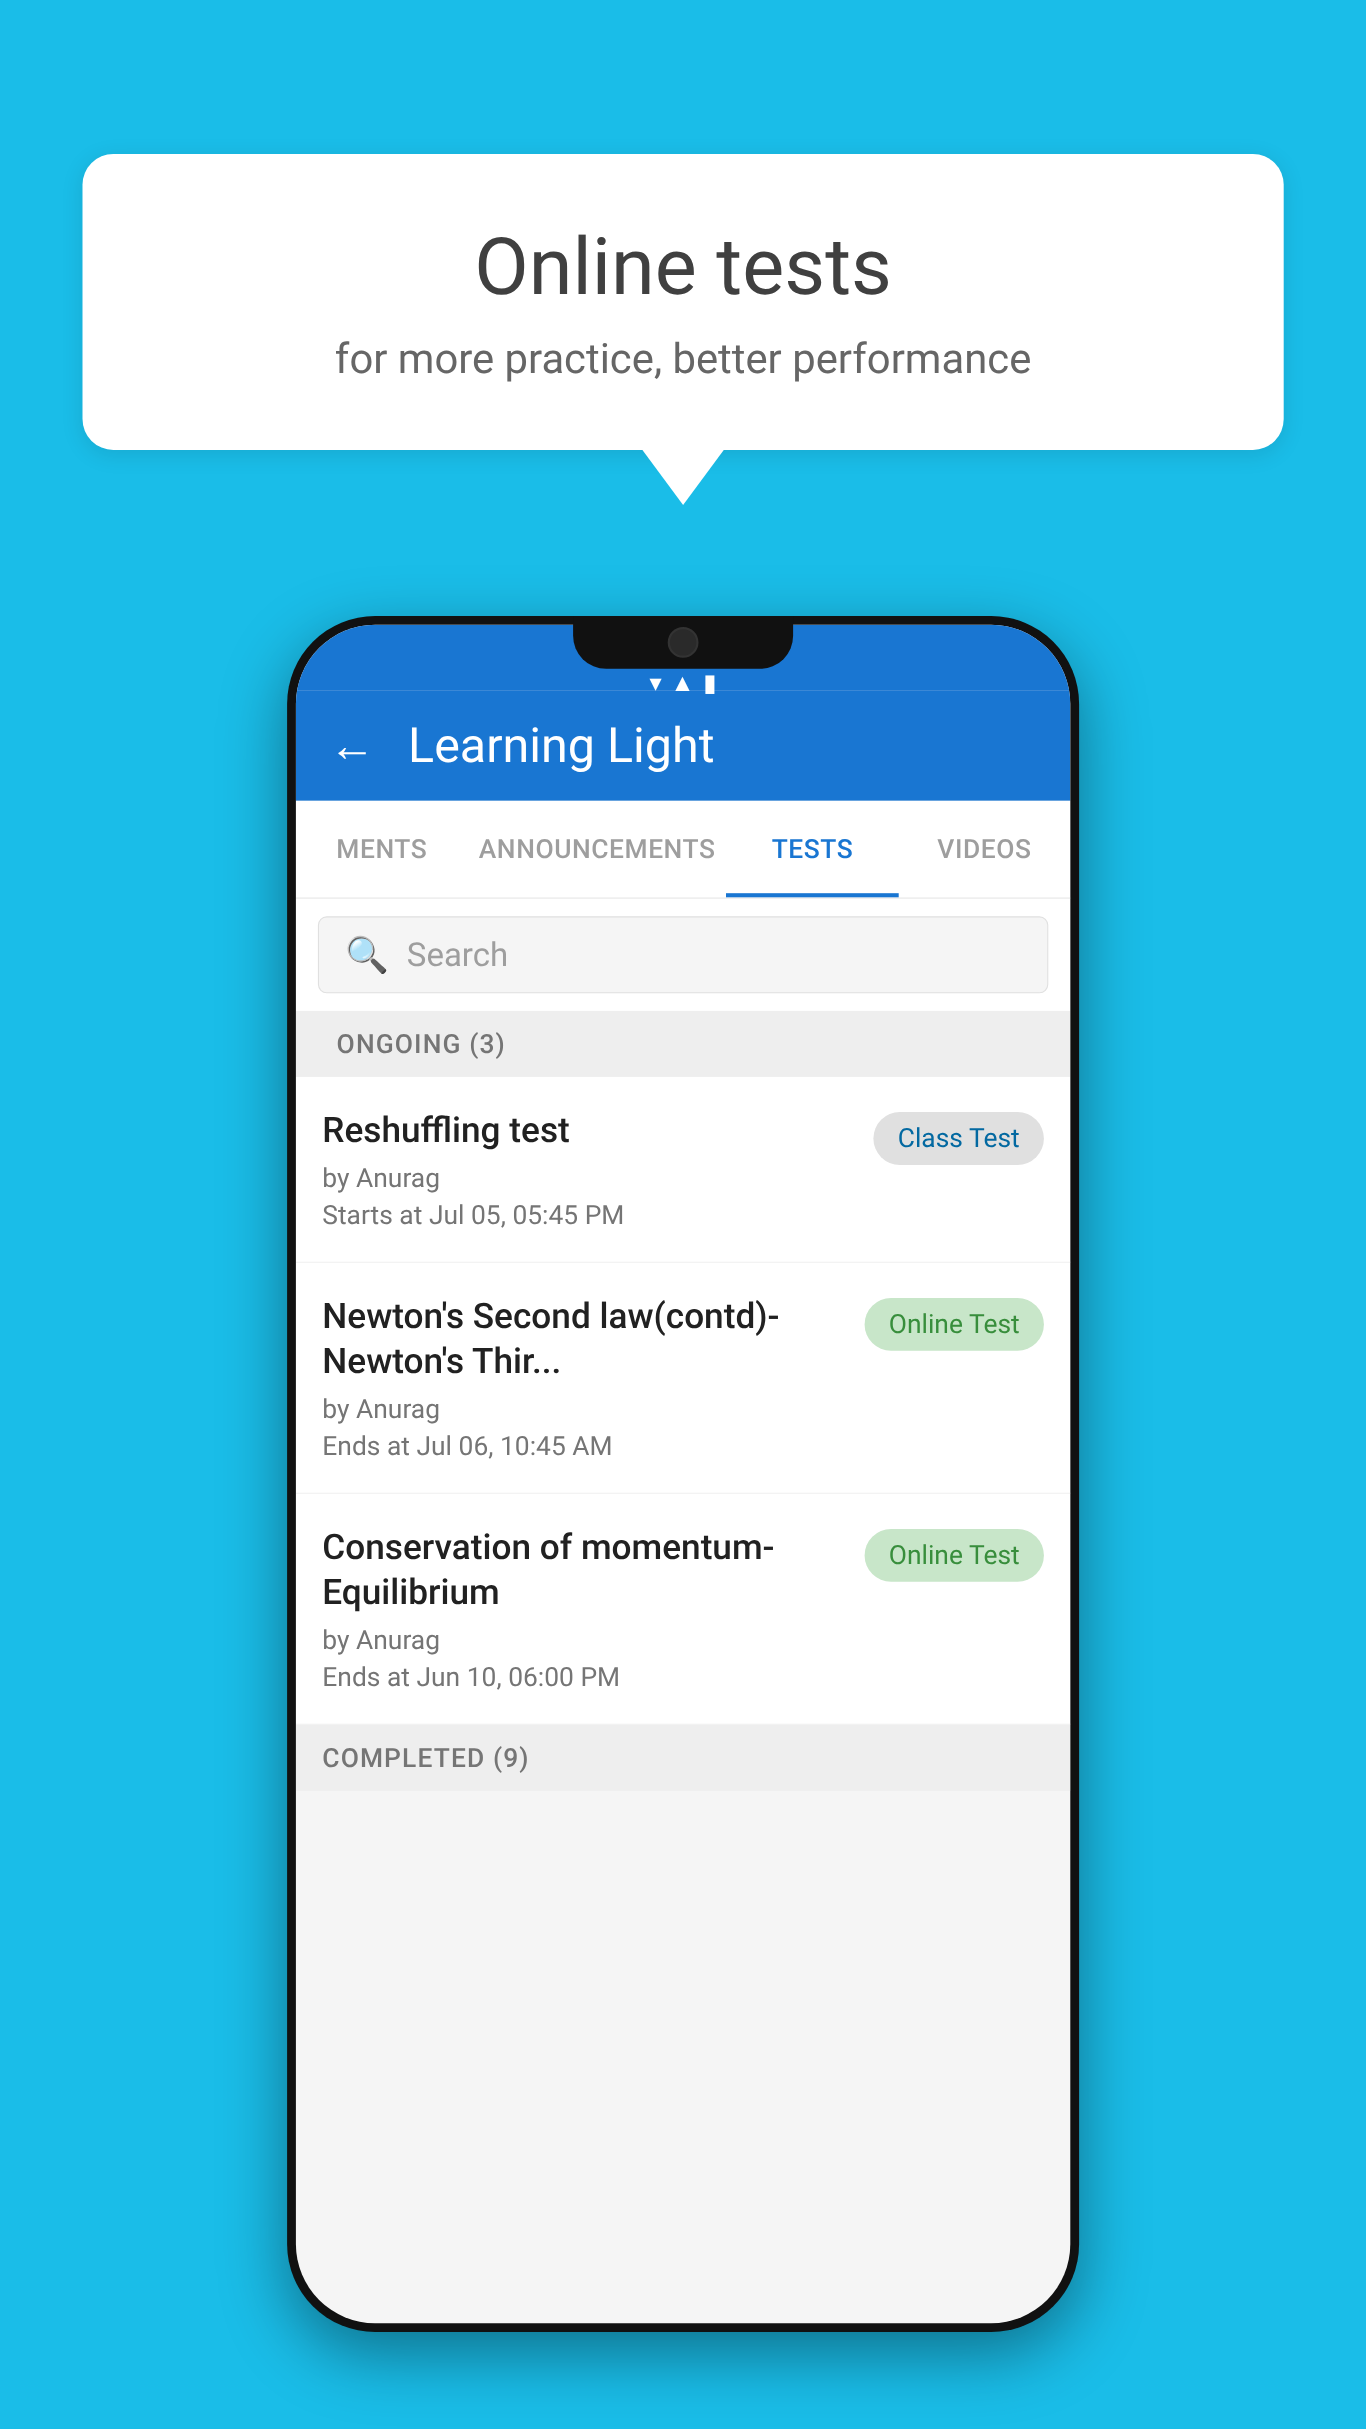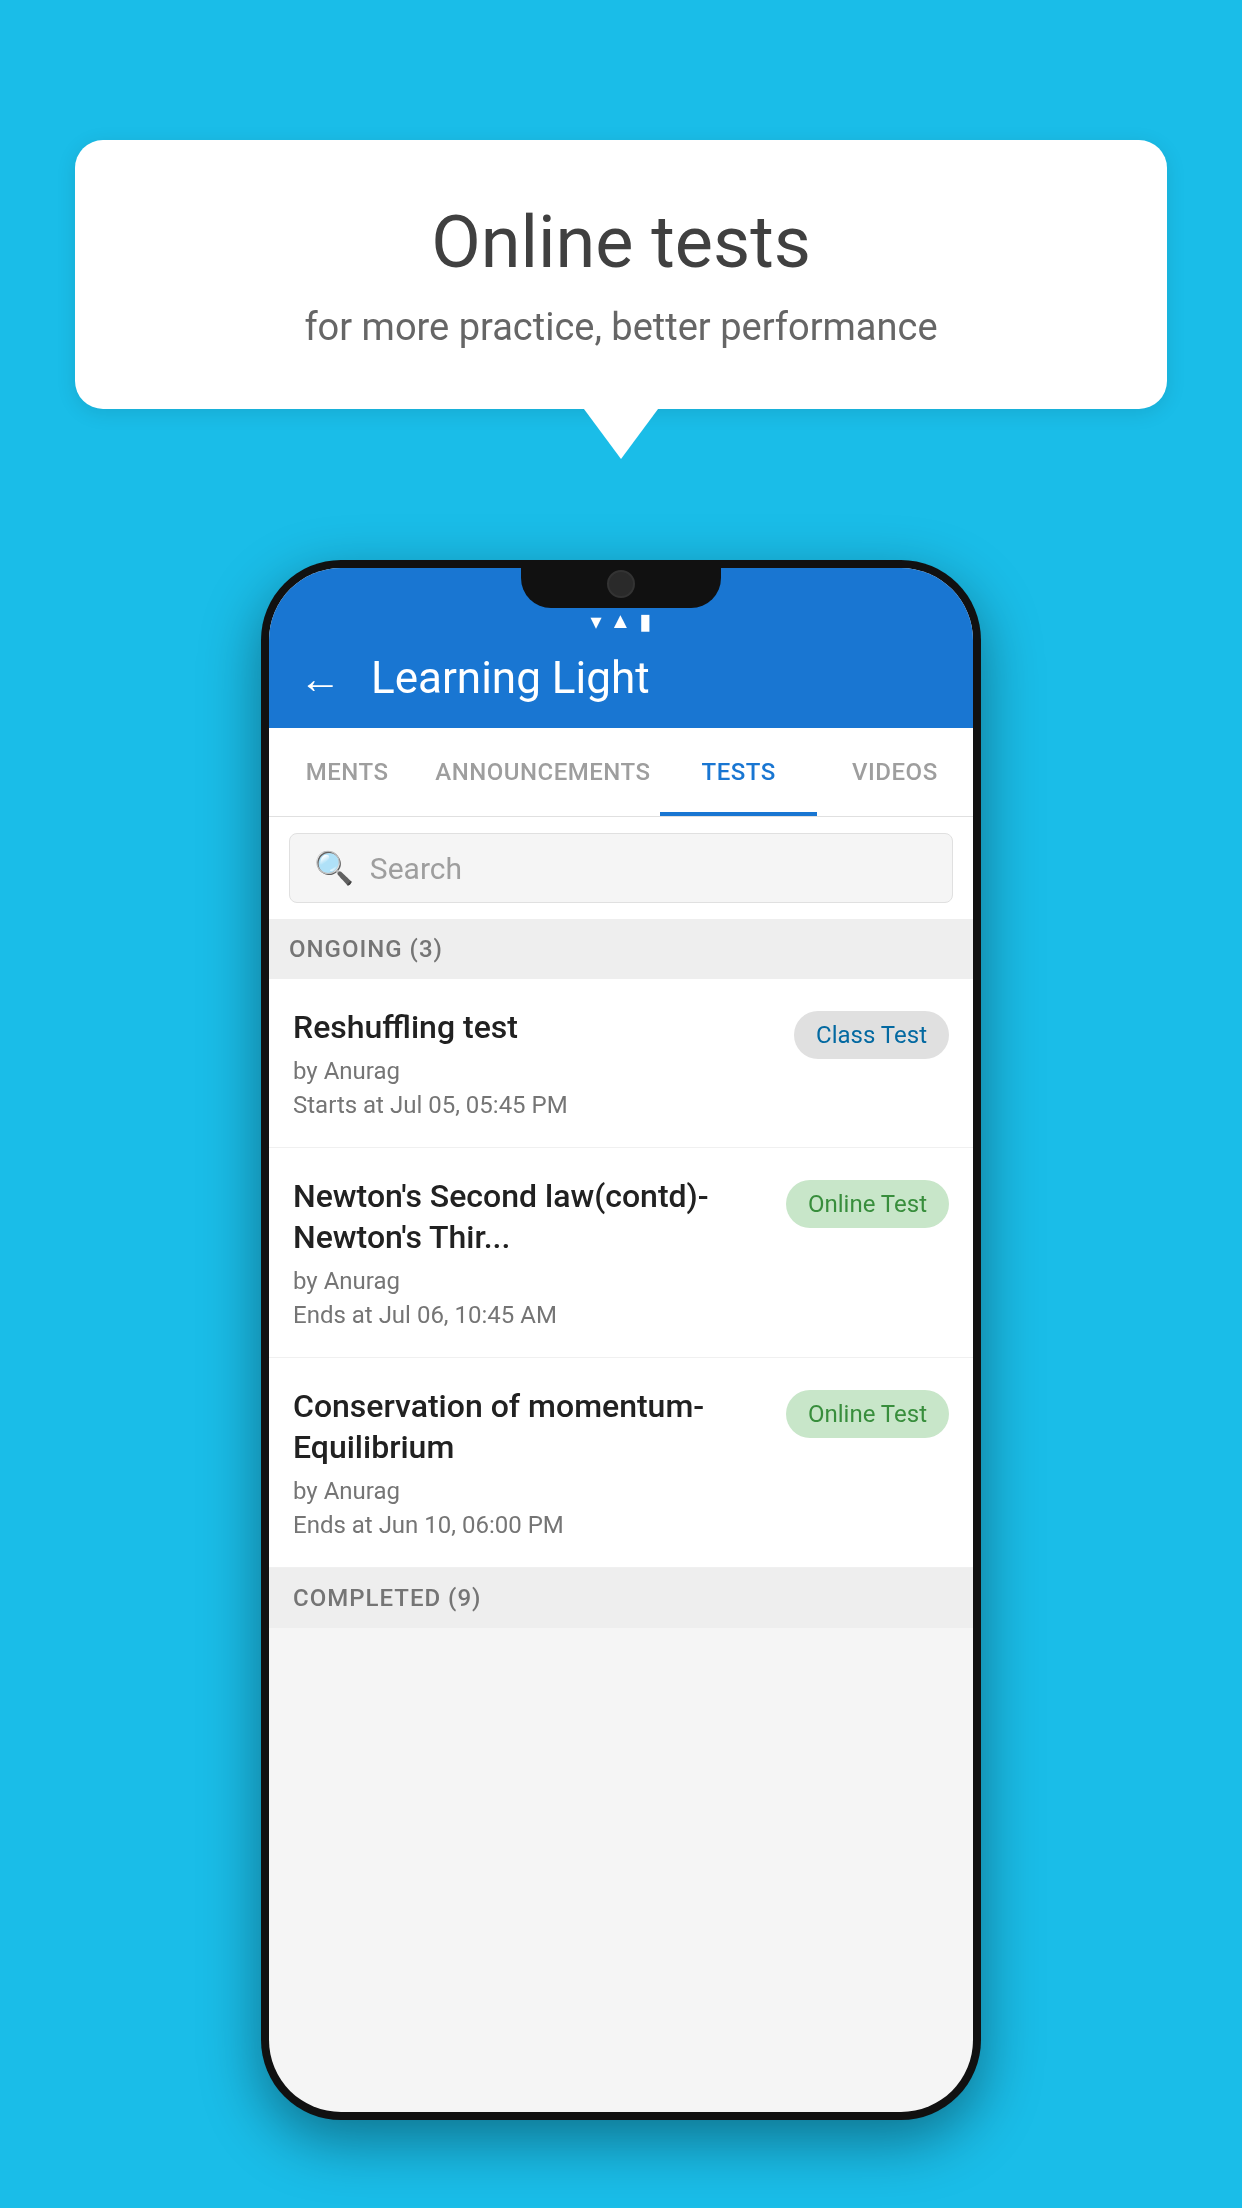--- a/index.html
+++ b/index.html
@@ -218,21 +218,21 @@
     }
 
     .search-text {
       color: #9e9e9e;
       font-size: 30px;
     }
 
     
     .section-header {
       background: #eeeeee;
-      padding: 16px 20px;
+      padding: 16px 37px;
     }
 
     .section-title {
       color: #757575;
       font-size: 24px;
       font-weight: 500;
       letter-spacing: 1px;
     }
 
     

